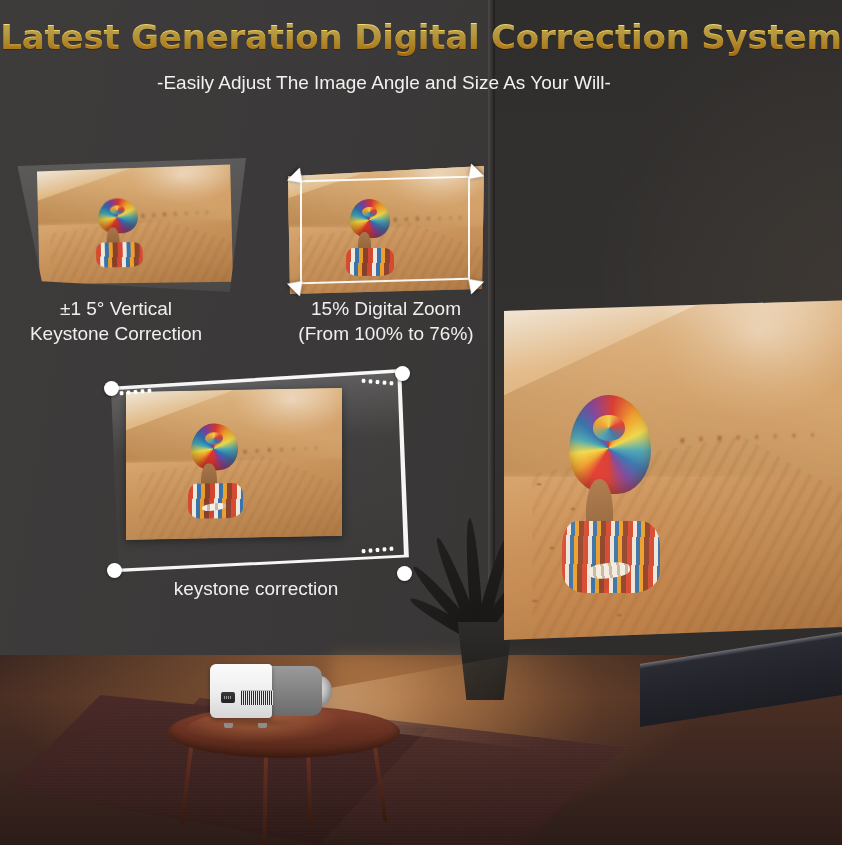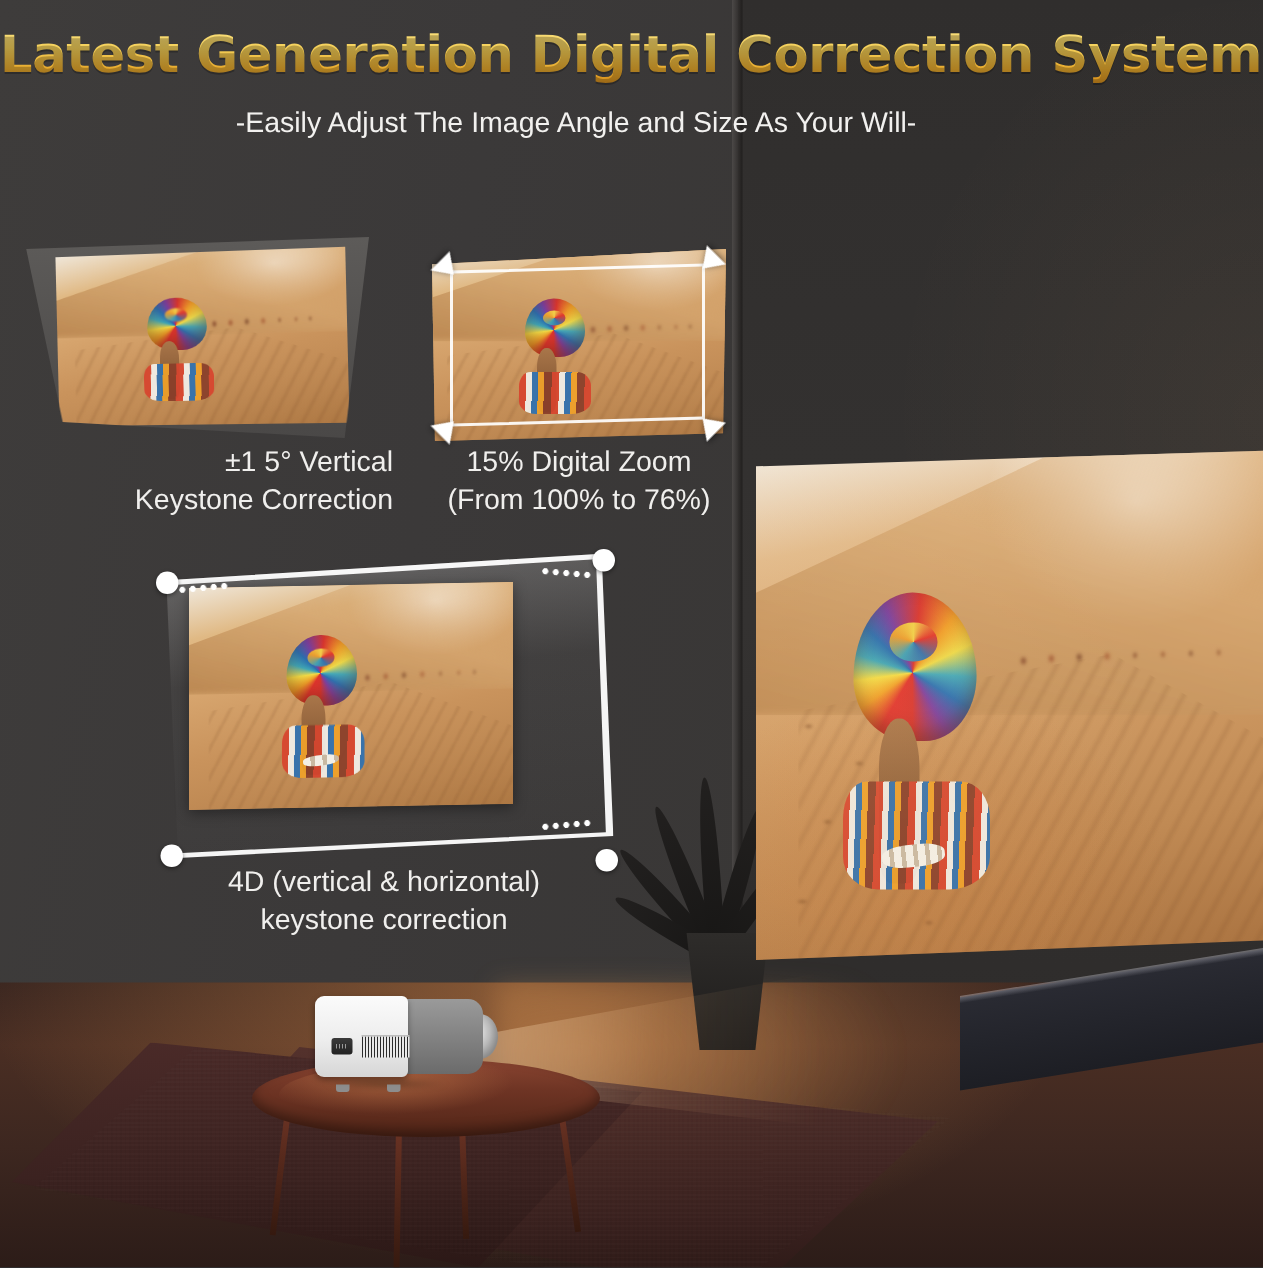--- a/index.html
+++ b/index.html
@@ -266,21 +266,21 @@
     border-radius:50%;
     background: radial-gradient(60% 70% at 36% 30%, rgba(255,170,100,.35), rgba(255,150,80,0) 70%);
   }
   .leg {
     position:absolute; width:4px; background: linear-gradient(180deg,#6b3324,#35190f);
     transform-origin: top center;
   }
 
   
   .title {
-    position:absolute; left:0; top:17px; width:842px; 
+    position:absolute; left:0; top:17px; width:842px; text-align:center;
     font-size:34px; font-weight:bold; letter-spacing:-.2px;
     font-family: "DejaVu Sans", sans-serif;
     background: linear-gradient(180deg,#fbe487 0%, #f4cf58 38%, #e8ab2e 72%, #d1891a 100%);
     -webkit-background-clip: text; background-clip: text;
     -webkit-text-fill-color: transparent; color: transparent;
     text-shadow: 0 1px 0 rgba(0,0,0,.25);
     white-space:nowrap;
   }
   .subtitle {
     position:absolute; left:0; top:72px; width:768px; text-align:center;
@@ -475,21 +475,21 @@
         <div class="thumb-rider">
           <div class="turban">
             <div class="turban-swirl"></div>
           </div>
           <div class="camel-neck"></div>
           <div class="saddle"></div>
         </div>
       </div>
     </div>
   </div>
-  <div class="caption" style="left:30px; top:296px; width:232px;text-align:right;">
+  <div class="caption" style="left:0; top:296px; width:232px;">
     <div>±1 5° Vertical</div>
     <div>Keystone Correction</div>
   </div>
 
   <div id="zoom-thumb">
     <div id="zoom-outer">
       <div class="thumb-photo">
         <div class="thumb-ridge"></div>
         <div class="thumb-tracks"></div>
         <div class="thumb-caravan"></div>
@@ -533,17 +533,16 @@
     </div>
     <div class="handle-dots" style="left:18px;  top:24px;  width:34px; transform:rotate(-5deg);"></div>
     <div class="handle-dots" style="right:18px; top:14px;  width:34px; transform:rotate(5deg);"></div>
     <div class="handle-dots" style="right:18px; bottom:22px; width:34px; transform:rotate(-5deg);"></div>
     <div class="handle" style="left:4px;   top:15px;"></div>
     <div class="handle" style="right:2px;  top:0px;"></div>
     <div class="handle" style="left:7px;   bottom:-4px;"></div>
     <div class="handle" style="right:0px;  bottom:-7px;"></div>
   </div>
   <div class="caption" style="left:96px; top:576px; width:320px;">
-    <div>4D (vertical &amp; horizontal)</div>
     <div>keystone correction</div>
   </div>
 
 </div>
 
 </body></html>

